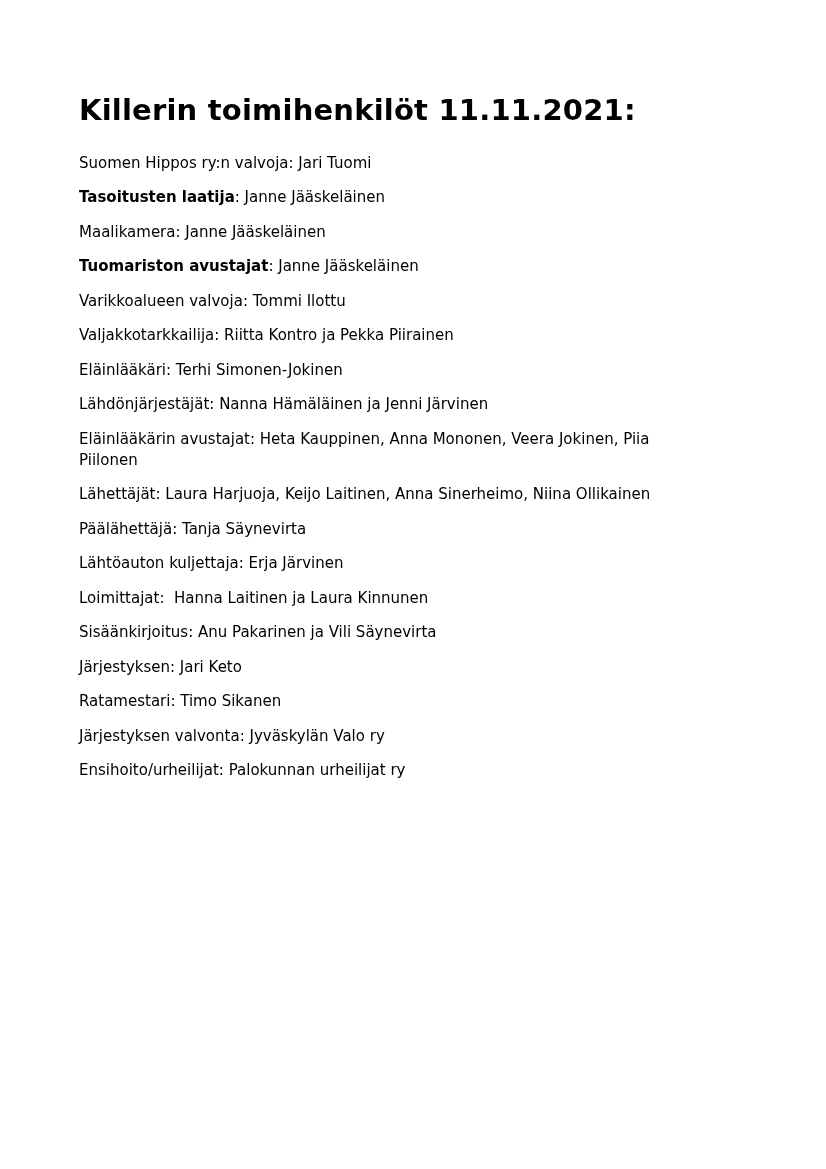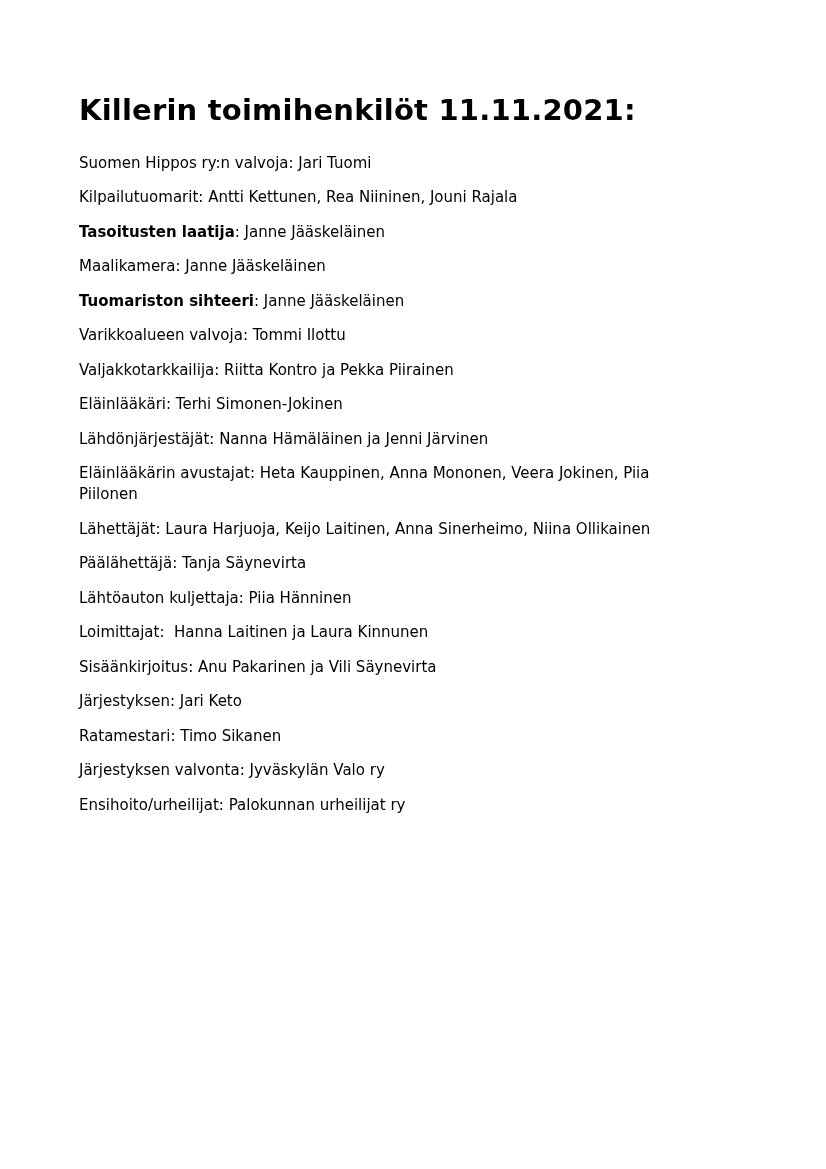--- a/index.html
+++ b/index.html
@@ -47,32 +47,31 @@
   }
 </style>
 </head>
 <body>
 
 <main class="page">
   <h1 class="doc-title">Killerin toimihenkilöt 11.11.2021:</h1>
 
   <div class="entries" id="officials-list">
       <p class="entry"><span class="label">Suomen Hippos ry:n valvoja</span><span class="sep">: </span><span class="value">Jari Tuomi</span></p>
-      <p class="entry"><span class="label">Kilpailutuomarit</span><span class="sep">: </span><span class="value">Antti Kettunen, Rea Niininen, Jouni Rajala</span></p>
       <p class="entry"><span class="label plain">Tasoitusten laatija</span><span class="sep">: </span><span class="value">Janne Jääskeläinen</span></p>
       <p class="entry"><span class="label">Maalikamera</span><span class="sep">: </span><span class="value">Janne Jääskeläinen</span></p>
-      <p class="entry"><span class="label plain">Tuomariston sihteeri</span><span class="sep">: </span><span class="value">Janne Jääskeläinen</span></p>
+      <p class="entry"><span class="label plain">Tuomariston avustajat</span><span class="sep">: </span><span class="value">Janne Jääskeläinen</span></p>
       <p class="entry"><span class="label">Varikkoalueen valvoja:</span><span class="sep"> </span><span class="value">Tommi Ilottu</span></p>
       <p class="entry"><span class="label">Valjakkotarkkailija</span><span class="sep">: </span><span class="value">Riitta Kontro ja Pekka Piirainen</span></p>
       <p class="entry"><span class="label">Eläinlääkäri</span><span class="sep">: </span><span class="value">Terhi Simonen-Jokinen</span></p>
       <p class="entry"><span class="label">Lähdönjärjestäjät</span><span class="sep">: </span><span class="value">Nanna Hämäläinen ja Jenni Järvinen</span></p>
       <p class="entry"><span class="label">Eläinlääkärin avustajat</span><span class="sep">: </span><span class="value">Heta Kauppinen, Anna Mononen, Veera Jokinen, Piia</span><br><span class="value">Piilonen</span></p>
       <p class="entry"><span class="label">Lähettäjät</span><span class="sep">: </span><span class="value">Laura Harjuoja, Keijo Laitinen, Anna Sinerheimo, Niina Ollikainen</span></p>
       <p class="entry"><span class="label">Päälähettäjä</span><span class="sep">: </span><span class="value">Tanja Säynevirta</span></p>
-      <p class="entry"><span class="label">Lähtöauton kuljettaja</span><span class="sep">: </span><span class="value">Piia Hänninen</span></p>
+      <p class="entry"><span class="label">Lähtöauton kuljettaja</span><span class="sep">: </span><span class="value">Erja Järvinen</span></p>
       <p class="entry"><span class="label">Loimittajat</span><span class="sep">:  </span><span class="value">Hanna Laitinen ja Laura Kinnunen</span></p>
       <p class="entry"><span class="label">Sisäänkirjoitus</span><span class="sep">: </span><span class="value">Anu Pakarinen ja Vili Säynevirta</span></p>
       <p class="entry"><span class="label">Järjestyksen</span><span class="sep">: </span><span class="value">Jari Keto</span></p>
       <p class="entry"><span class="label">Ratamestari</span><span class="sep">: </span><span class="value">Timo Sikanen</span></p>
       <p class="entry"><span class="label">Järjestyksen valvonta</span><span class="sep">: </span><span class="value">Jyväskylän Valo ry</span></p>
       <p class="entry"><span class="label">Ensihoito/urheilijat</span><span class="sep">: </span><span class="value">Palokunnan urheilijat ry</span></p>
     </div>
 </main>
 
 </body></html>

